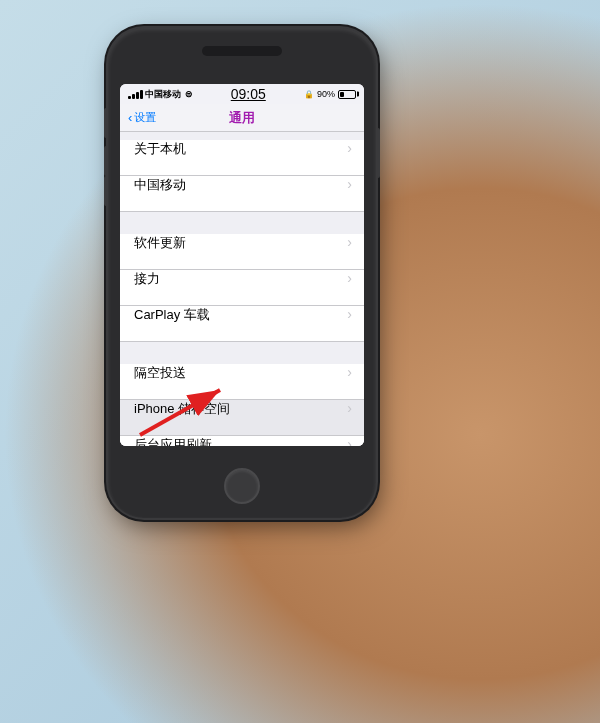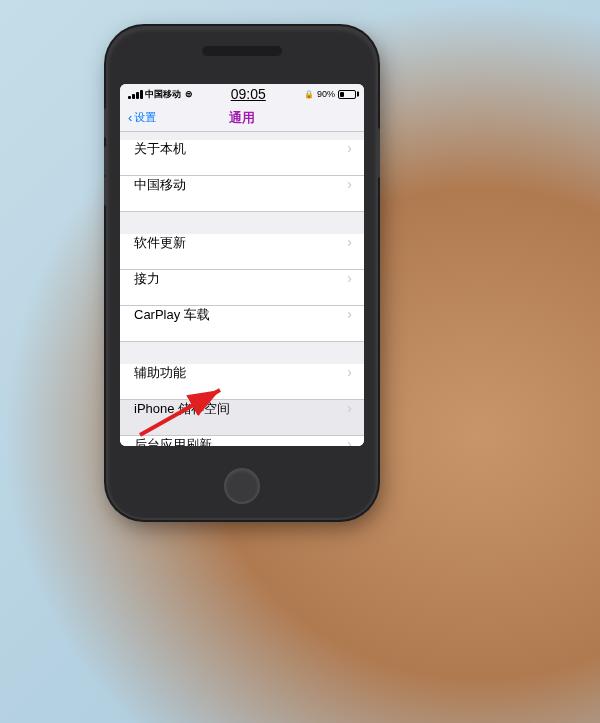--- a/index.html
+++ b/index.html
@@ -345,21 +345,21 @@
               </div>
               <div class="list-item">
                 <span class="list-item-text">CarPlay 车载</span>
                 <span class="list-item-chevron">›</span>
               </div>
             </div>
 
             <div class="section-group">
               <div class="section-divider"></div>
               <div class="list-item">
-                <span class="list-item-text">辅助功能</span>
+                <span class="list-item-text">隔空投送</span>
                 <span class="list-item-chevron">›</span>
               </div>
               <div class="list-item" style="background: #e8e8ed;">
                 <span class="list-item-text">iPhone 储存空间</span>
                 <span class="list-item-chevron">›</span>
               </div>
               <div class="list-item">
                 <span class="list-item-text">后台应用刷新</span>
                 <span class="list-item-chevron">›</span>
               </div>

